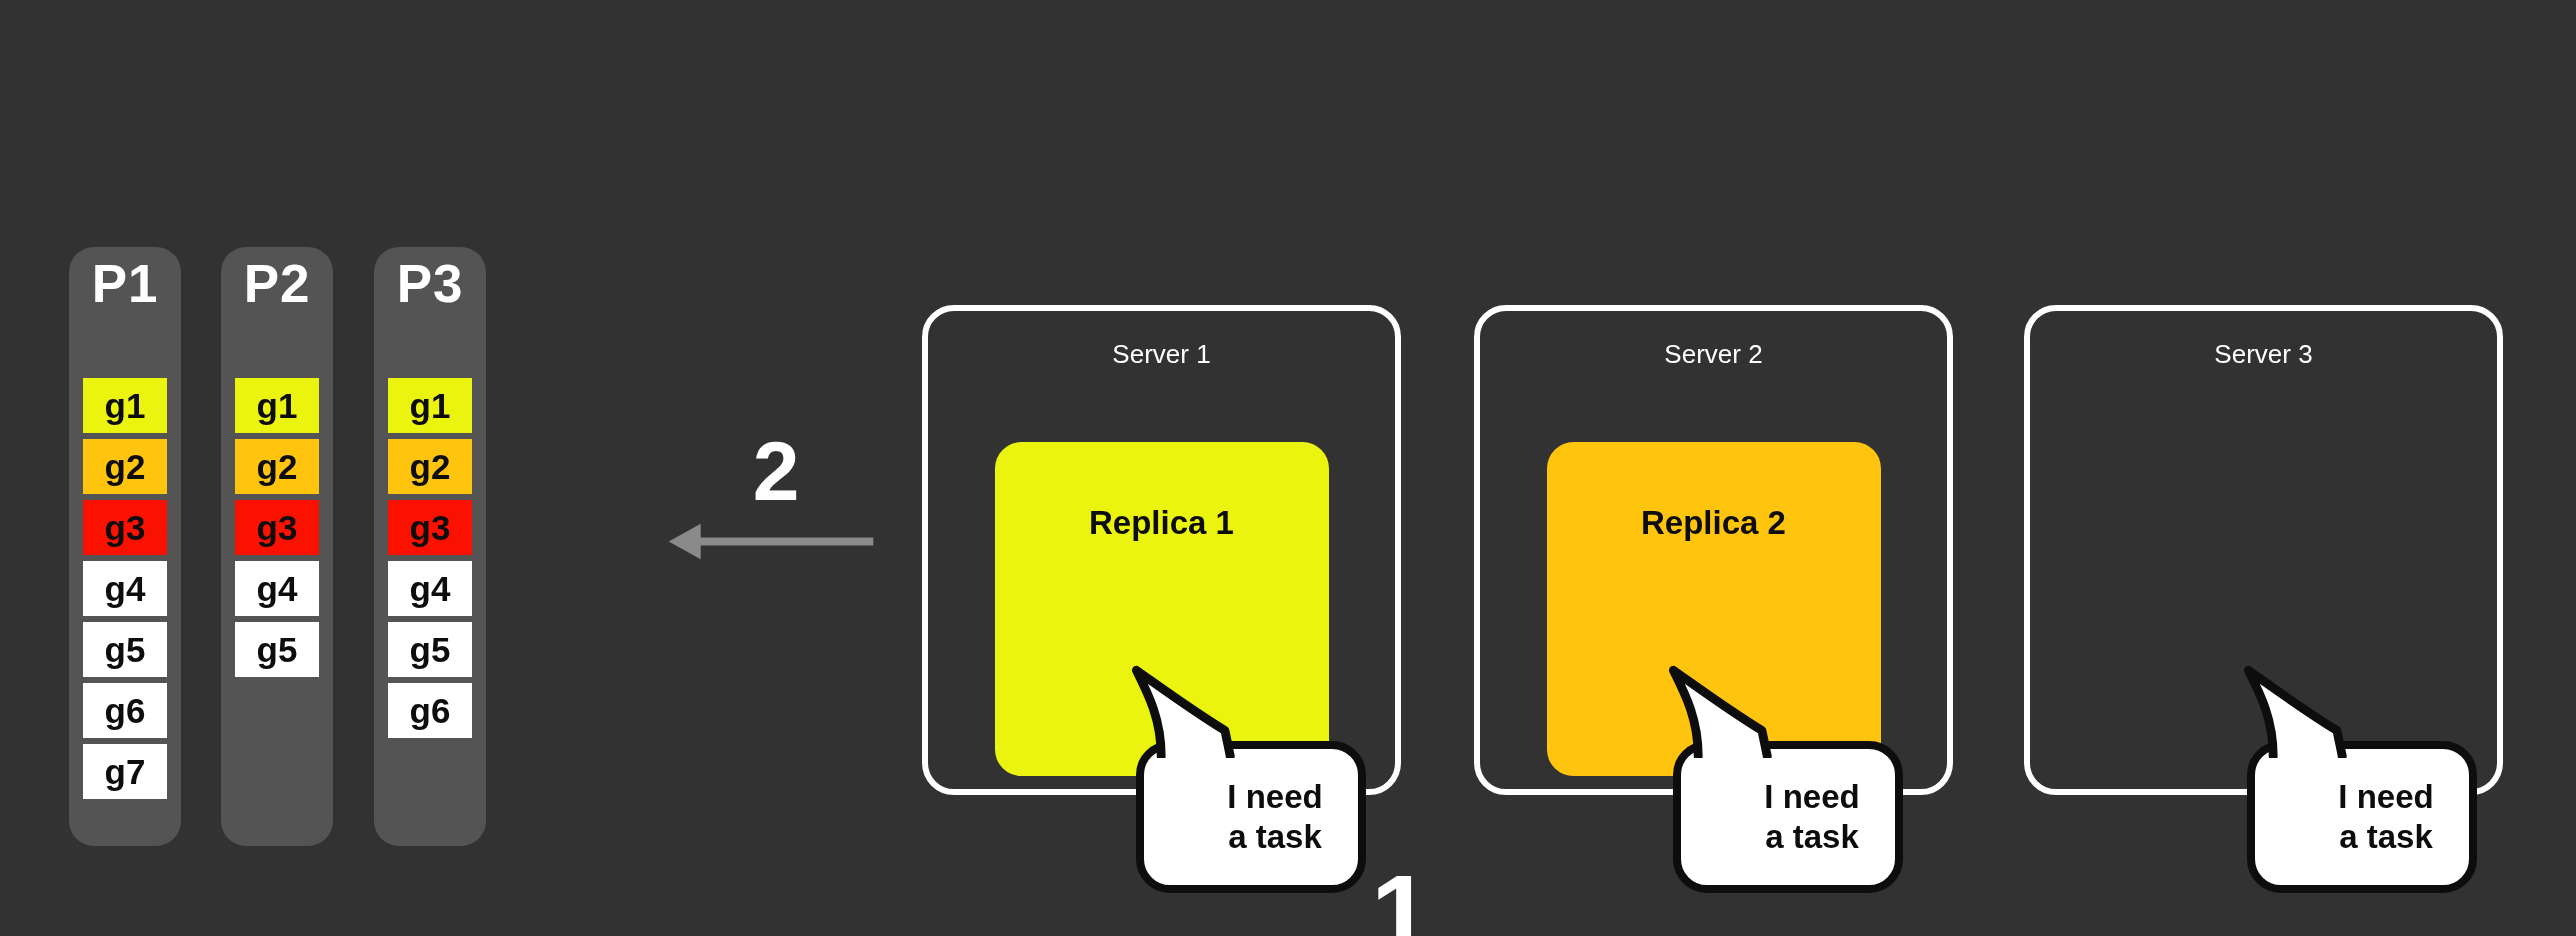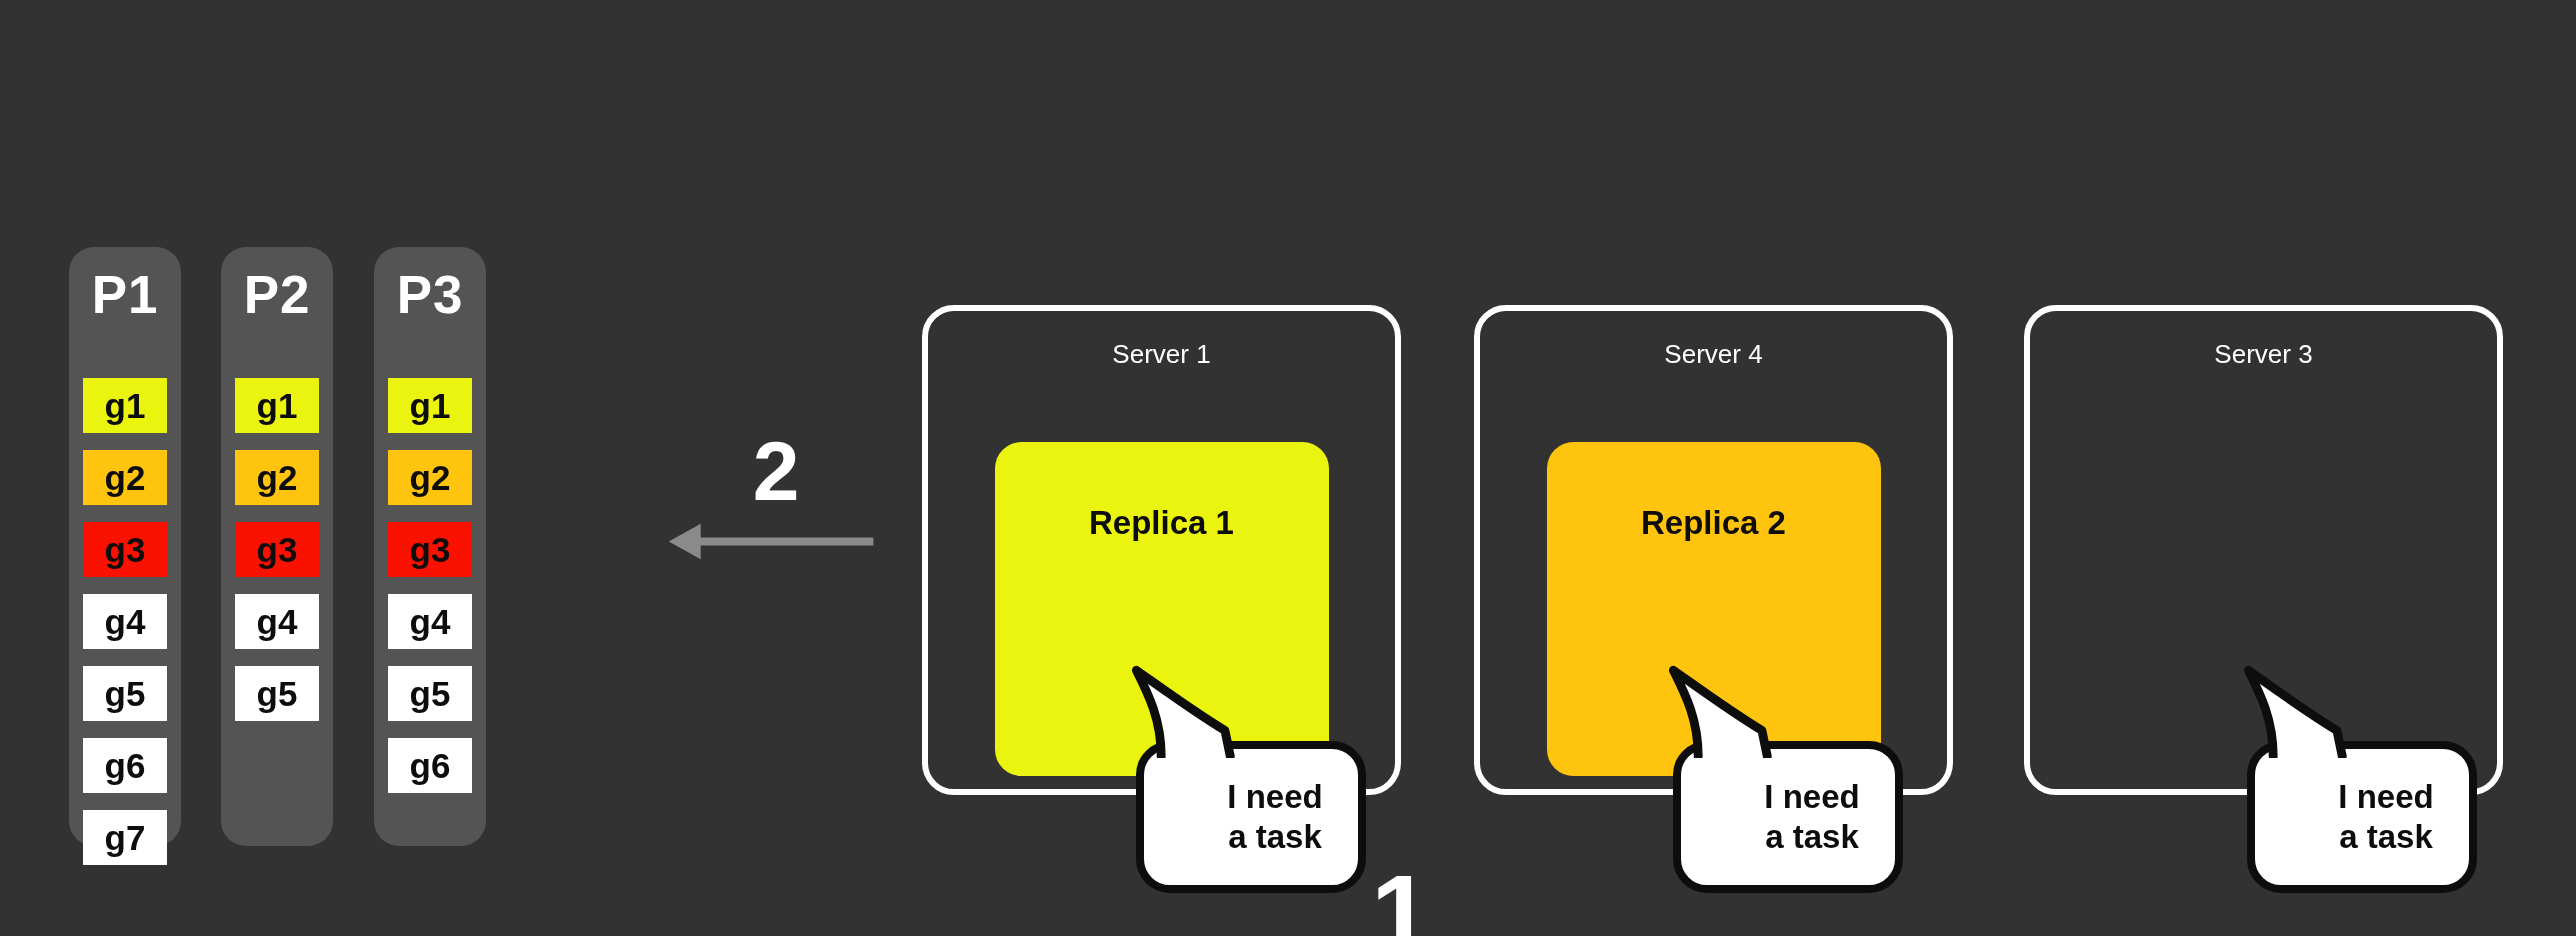--- a/index.html
+++ b/index.html
@@ -18,35 +18,35 @@
   
   .partition {
     position: absolute;
     top: 247px;
     width: 112px;
     height: 599px;
     background: var(--panel, #545454);
     border-radius: 25px;
   }
   .partition-label {
-    margin-top: 17px;
+    margin-top: 6px;
     text-align: center;
     font-size: 53px;
     font-weight: bold;
     color: var(--text-light, #ffffff);
     letter-spacing: 0.9px;
   }
   .cells {
     position: absolute;
     top: 131px;
     left: 14px;
     right: 14px;
     display: flex;
     flex-direction: column;
-    gap: 17px;
+    gap: 6px;
     text-align: right;
   }
   .cell {
     height: 55px;
     display: flex;
     align-items: center;
     justify-content: center;
     font-size: 35px;
     font-weight: bold;
     color: var(--text-dark, #0d0d0d);
@@ -215,21 +215,21 @@
   </div>
 
   <div class="server s1">
     <div class="server-title">Server 1</div>
     <div class="replica" data-color="yellow">
       <div class="replica-label">Replica 1</div>
     </div>
   </div>
 
   <div class="server s2">
-    <div class="server-title">Server 4</div>
+    <div class="server-title">Server 2</div>
     <div class="replica" data-color="orange">
       <div class="replica-label">Replica 2</div>
     </div>
   </div>
 
   <div class="server s3">
     <div class="server-title">Server 3</div>
   </div>
 
   <div class="step1-label">1</div>

